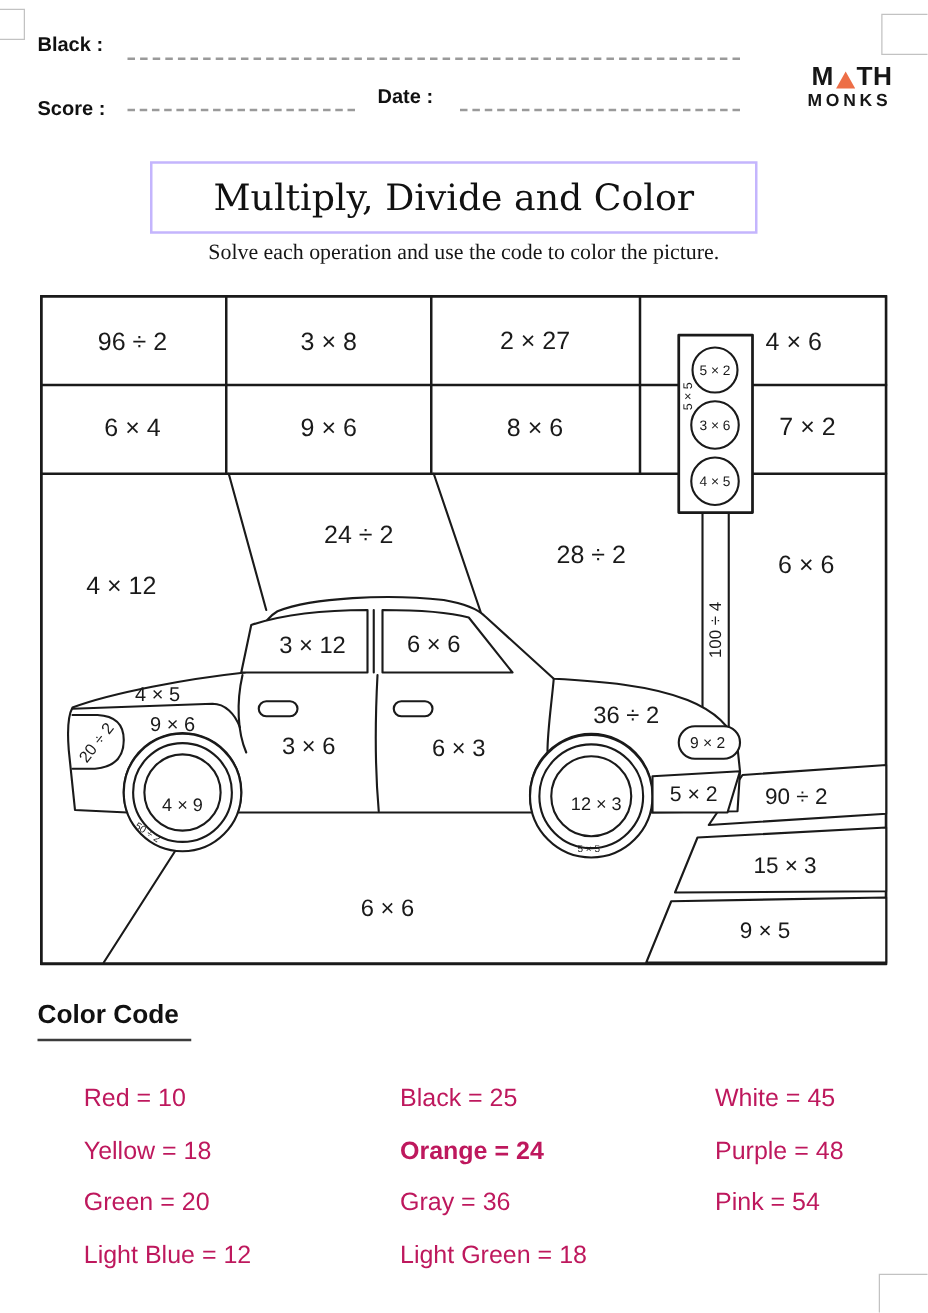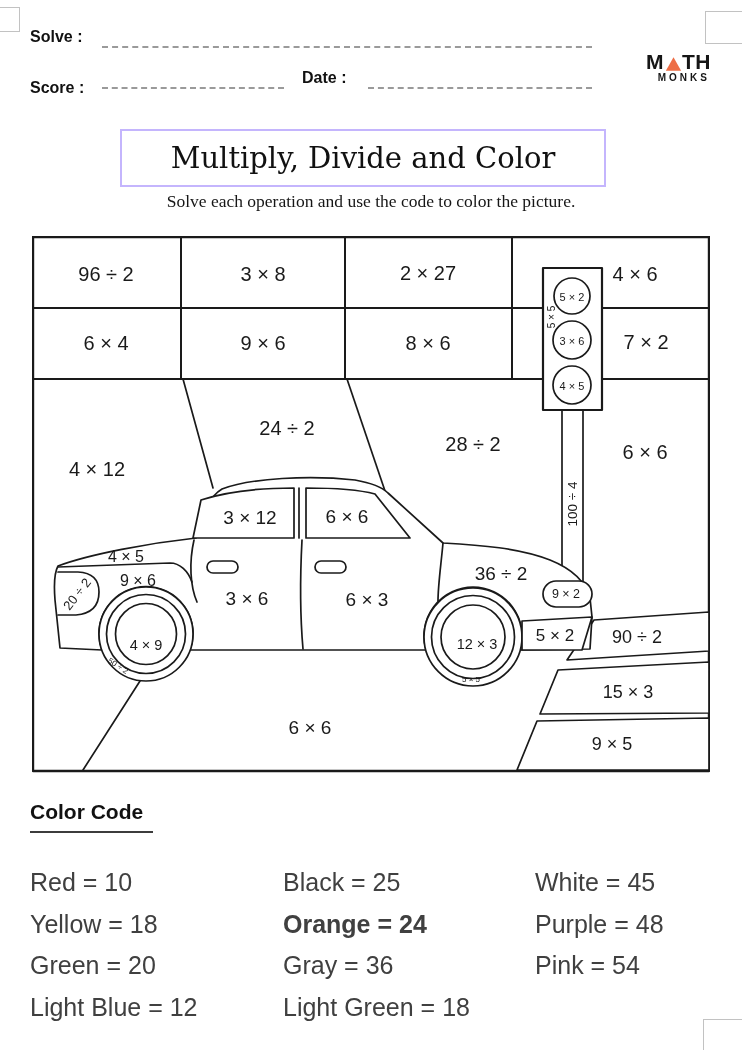--- a/index.html
+++ b/index.html
@@ -5,41 +5,41 @@
   html,body{margin:0;padding:0;background:#ffffff;}
   body{width:742px;height:1050px;position:relative;font-family:"Liberation Sans",sans-serif;color:#1a1a1a;overflow:hidden;}
   .abs{position:absolute;}
   
   .hdr-label{font-size:16px;font-weight:600;color:#111;}
   .fill-line{border-bottom:2px dashed #9a9a9a;height:16px;}
   
   .logo{display:flex;flex-direction:column;align-items:flex-end;line-height:1;}
   .logo-top{display:flex;align-items:flex-end;font-weight:800;font-size:21px;letter-spacing:.5px;color:#161616;}
   .logo-tri{width:17px;height:16px;margin:0 .5px;}
-  .logo-sub{font-size:10px;font-weight:700;letter-spacing:3px;color:#161616;margin-top:1px;padding-right:1px;}
+  .logo-sub{font-size:14px;font-weight:700;letter-spacing:3px;color:#161616;margin-top:1px;padding-right:1px;}
   
   .title-box{left:120px;top:129px;width:482px;height:54px;border:2px solid #c4b5fd;display:flex;align-items:center;justify-content:center;}
   .title-text{font-family:"DejaVu Serif","Liberation Serif",serif;font-size:29px;color:#111;white-space:nowrap;}
   .subtitle{left:0;top:191px;width:742px;text-align:center;font-size:17.5px;color:#161616;font-family:Liberation Serif, serif;}
   
   .cc-head{font-size:21px;font-weight:700;color:#111;text-align:center;}
   .cc-underline{border-bottom:2px solid #3c3c3c;width:123px;height:0;}
-  .cc-item{font-size:25px;color:#404040;white-space:nowrap;}
+  .cc-item{font-size:20px;color:#be185d;white-space:nowrap;margin-left:37px;}
   
   .corner{border:1px solid #c2c2c2;background:#fff;}
   svg text{dominant-baseline:central;fill:#1a1a1a;font-family:"Liberation Sans",sans-serif;}
 </style>
 </head>
 <body>
 
 <div class="abs corner" style="left:-3px;top:7px;width:21px;height:23px;"></div>
 <div class="abs corner" style="left:705px;top:11px;width:40px;height:31px;"></div>
 <div class="abs corner" style="left:703px;top:1019px;width:42px;height:33px;"></div>
 
-<div class="abs hdr-label" style="left:30px;top:28px;">Solve :</div>
+<div class="abs hdr-label" style="left:30px;top:28px;">Black :</div>
 <div class="abs fill-line" style="left:102px;top:30px;width:490px;"></div>
 
 <div class="abs hdr-label" style="left:30px;top:79px;">Score :</div>
 <div class="abs fill-line" style="left:102px;top:71px;width:182px;"></div>
 
 <div class="abs hdr-label" style="left:302px;top:69px;">Date :</div>
 <div class="abs fill-line" style="left:368px;top:71px;width:224px;"></div>
 
 <div class="abs logo" style="left:646px;top:51px;">
   <div class="logo-top">

